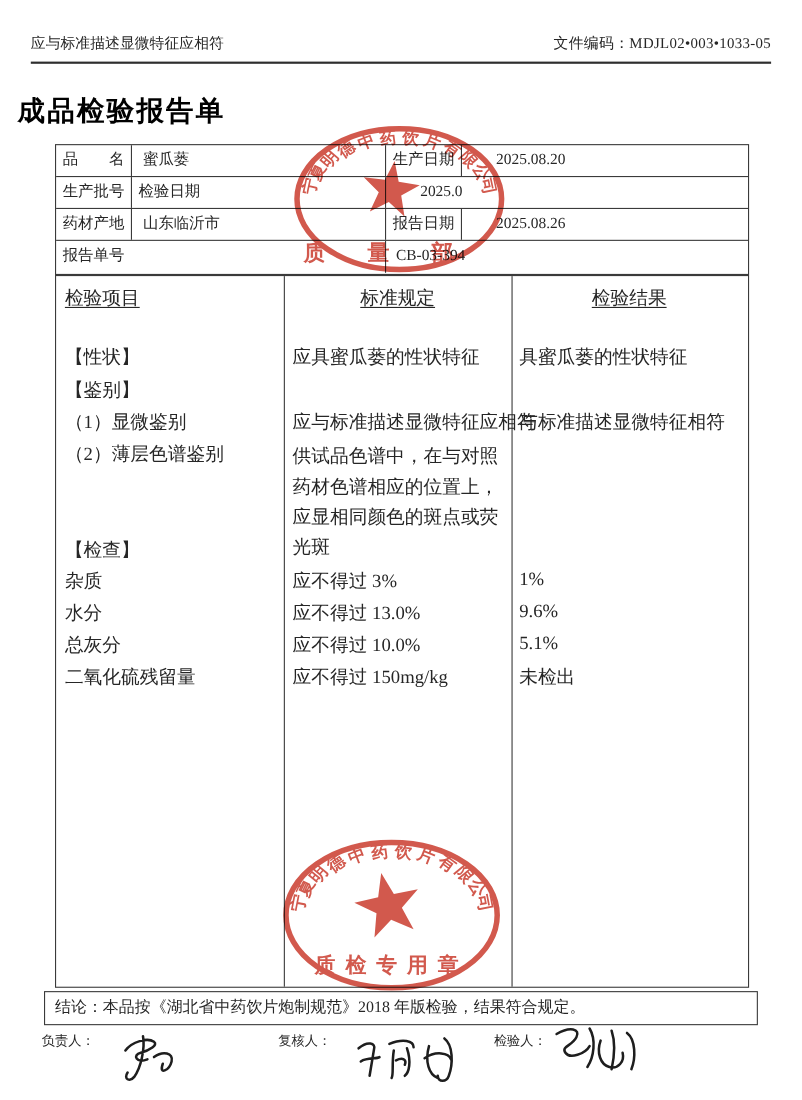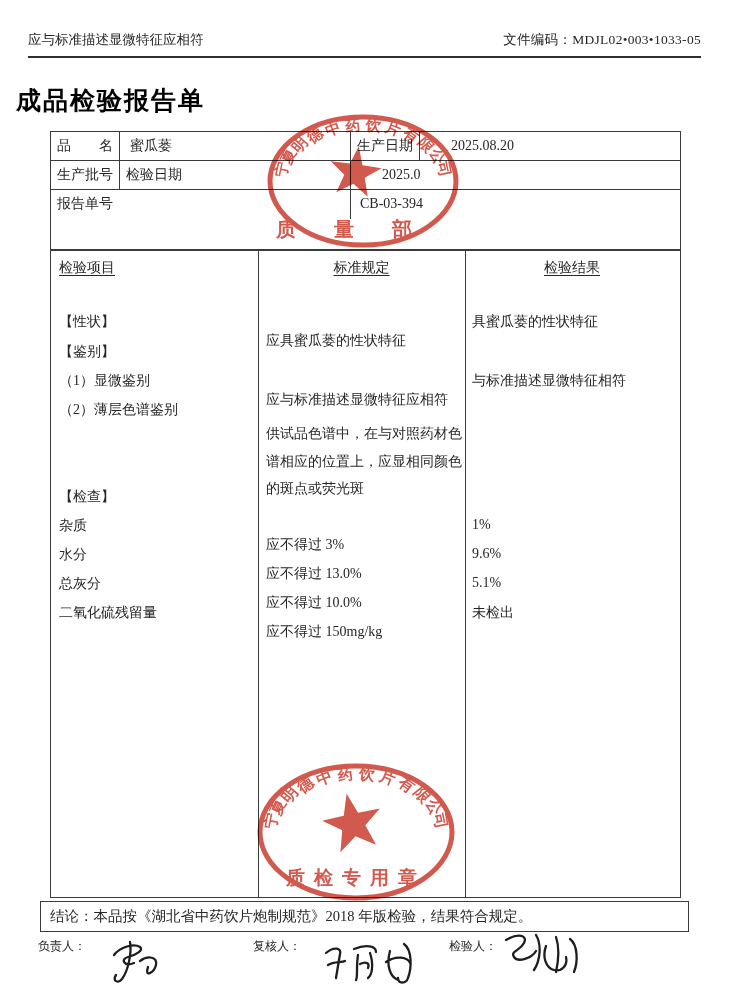--- a/index.html
+++ b/index.html
@@ -26,29 +26,29 @@
   .info-cell{line-height:28px;padding:0 6px;border-right:1.4px solid #3a3a3a;
     box-sizing:border-box;white-space:nowrap;overflow:hidden;}
   .info-cell:last-child{border-right:none;}
   .info-cell.jst{text-align:justify;text-align-last:justify;}
   .info-cell.v1{padding-left:10px;}
   .info-cell.v2{padding-left:31px;}
   .info-cell.v4{padding-left:9px;}
 
   
   .insp-table{left:50px;top:250px;width:631px;height:648px;
-    border:1.6px solid #3a3a3a;box-sizing:border-box;font-size:14px;}
+    border:1.6px solid #3a3a3a;box-sizing:border-box;font-size:17px;}
   .vline{position:absolute;top:0;bottom:0;width:0;border-left:1.4px solid #3a3a3a;}
   .vline.v1{left:207px;} .vline.v2{left:414px;}
   .insp-head{position:absolute;top:8px;height:20px;}
   .insp-head span{text-decoration:underline;text-underline-offset:3px;}
   .h1{left:8px;} .h2{left:207px;width:207px;text-align:center;} .h3{left:414px;width:214px;text-align:center;}
   .insp-row{position:absolute;left:0;right:0;height:28px;}
   .insp-row .c1{position:absolute;left:8px;top:0;white-space:nowrap;}
-  .insp-row .c2{position:absolute;left:215px;top:0;width:198px;line-height:27.5px;margin-top:19px;}
+  .insp-row .c2{position:absolute;left:215px;top:0;width:198px;line-height:27.5px;}
   .insp-row .c3{position:absolute;left:421px;top:0;width:205px;line-height:27.5px;}
   .insp-row.single .c2,.insp-row.single .c3{white-space:nowrap;line-height:normal;}
 
   
   .conclusion-box{left:40px;top:901px;width:649px;height:31px;
     border:1.6px solid #3a3a3a;box-sizing:border-box;font-size:14.5px;
     line-height:28px;padding-left:9px;white-space:nowrap;}
   .sig-label{top:938px;font-size:12px;white-space:nowrap;}
   .sig-label.s1{left:38px;} .sig-label.s2{left:253px;} .sig-label.s3{left:449px;}
   .sig-svg path{fill:none;stroke:#1e1e1e;stroke-width:2.3;stroke-linecap:round;stroke-linejoin:round;}
@@ -78,20 +78,26 @@
     <div class="info-row r4cols">
       <div class="info-cell jst">品　名</div>
       <div class="info-cell v1">蜜瓜蒌</div>
       <div class="info-cell">生产日期</div>
       <div class="info-cell v2">2025.08.20</div>
     </div>
     <div class="info-row r4cols">
       <div class="info-cell jst">生产批号</div>
       <div class="info-cell">检验日期</div>
       <div class="info-cell v2">2025.08.20</div>
+    </div>
+    <div class="info-row r4cols">
+      <div class="info-cell jst">药材产地</div>
+      <div class="info-cell v1">山东临沂市</div>
+      <div class="info-cell">报告日期</div>
+      <div class="info-cell v2">2025.08.26</div>
     </div>
     <div class="info-row r2cols">
       <div class="info-cell">报告单号</div>
       <div class="info-cell v4">CB-03-394</div>
     </div>
   </div>
 
   <div class="abs insp-table">
     <div class="vline v1"></div>
     <div class="vline v2"></div>

